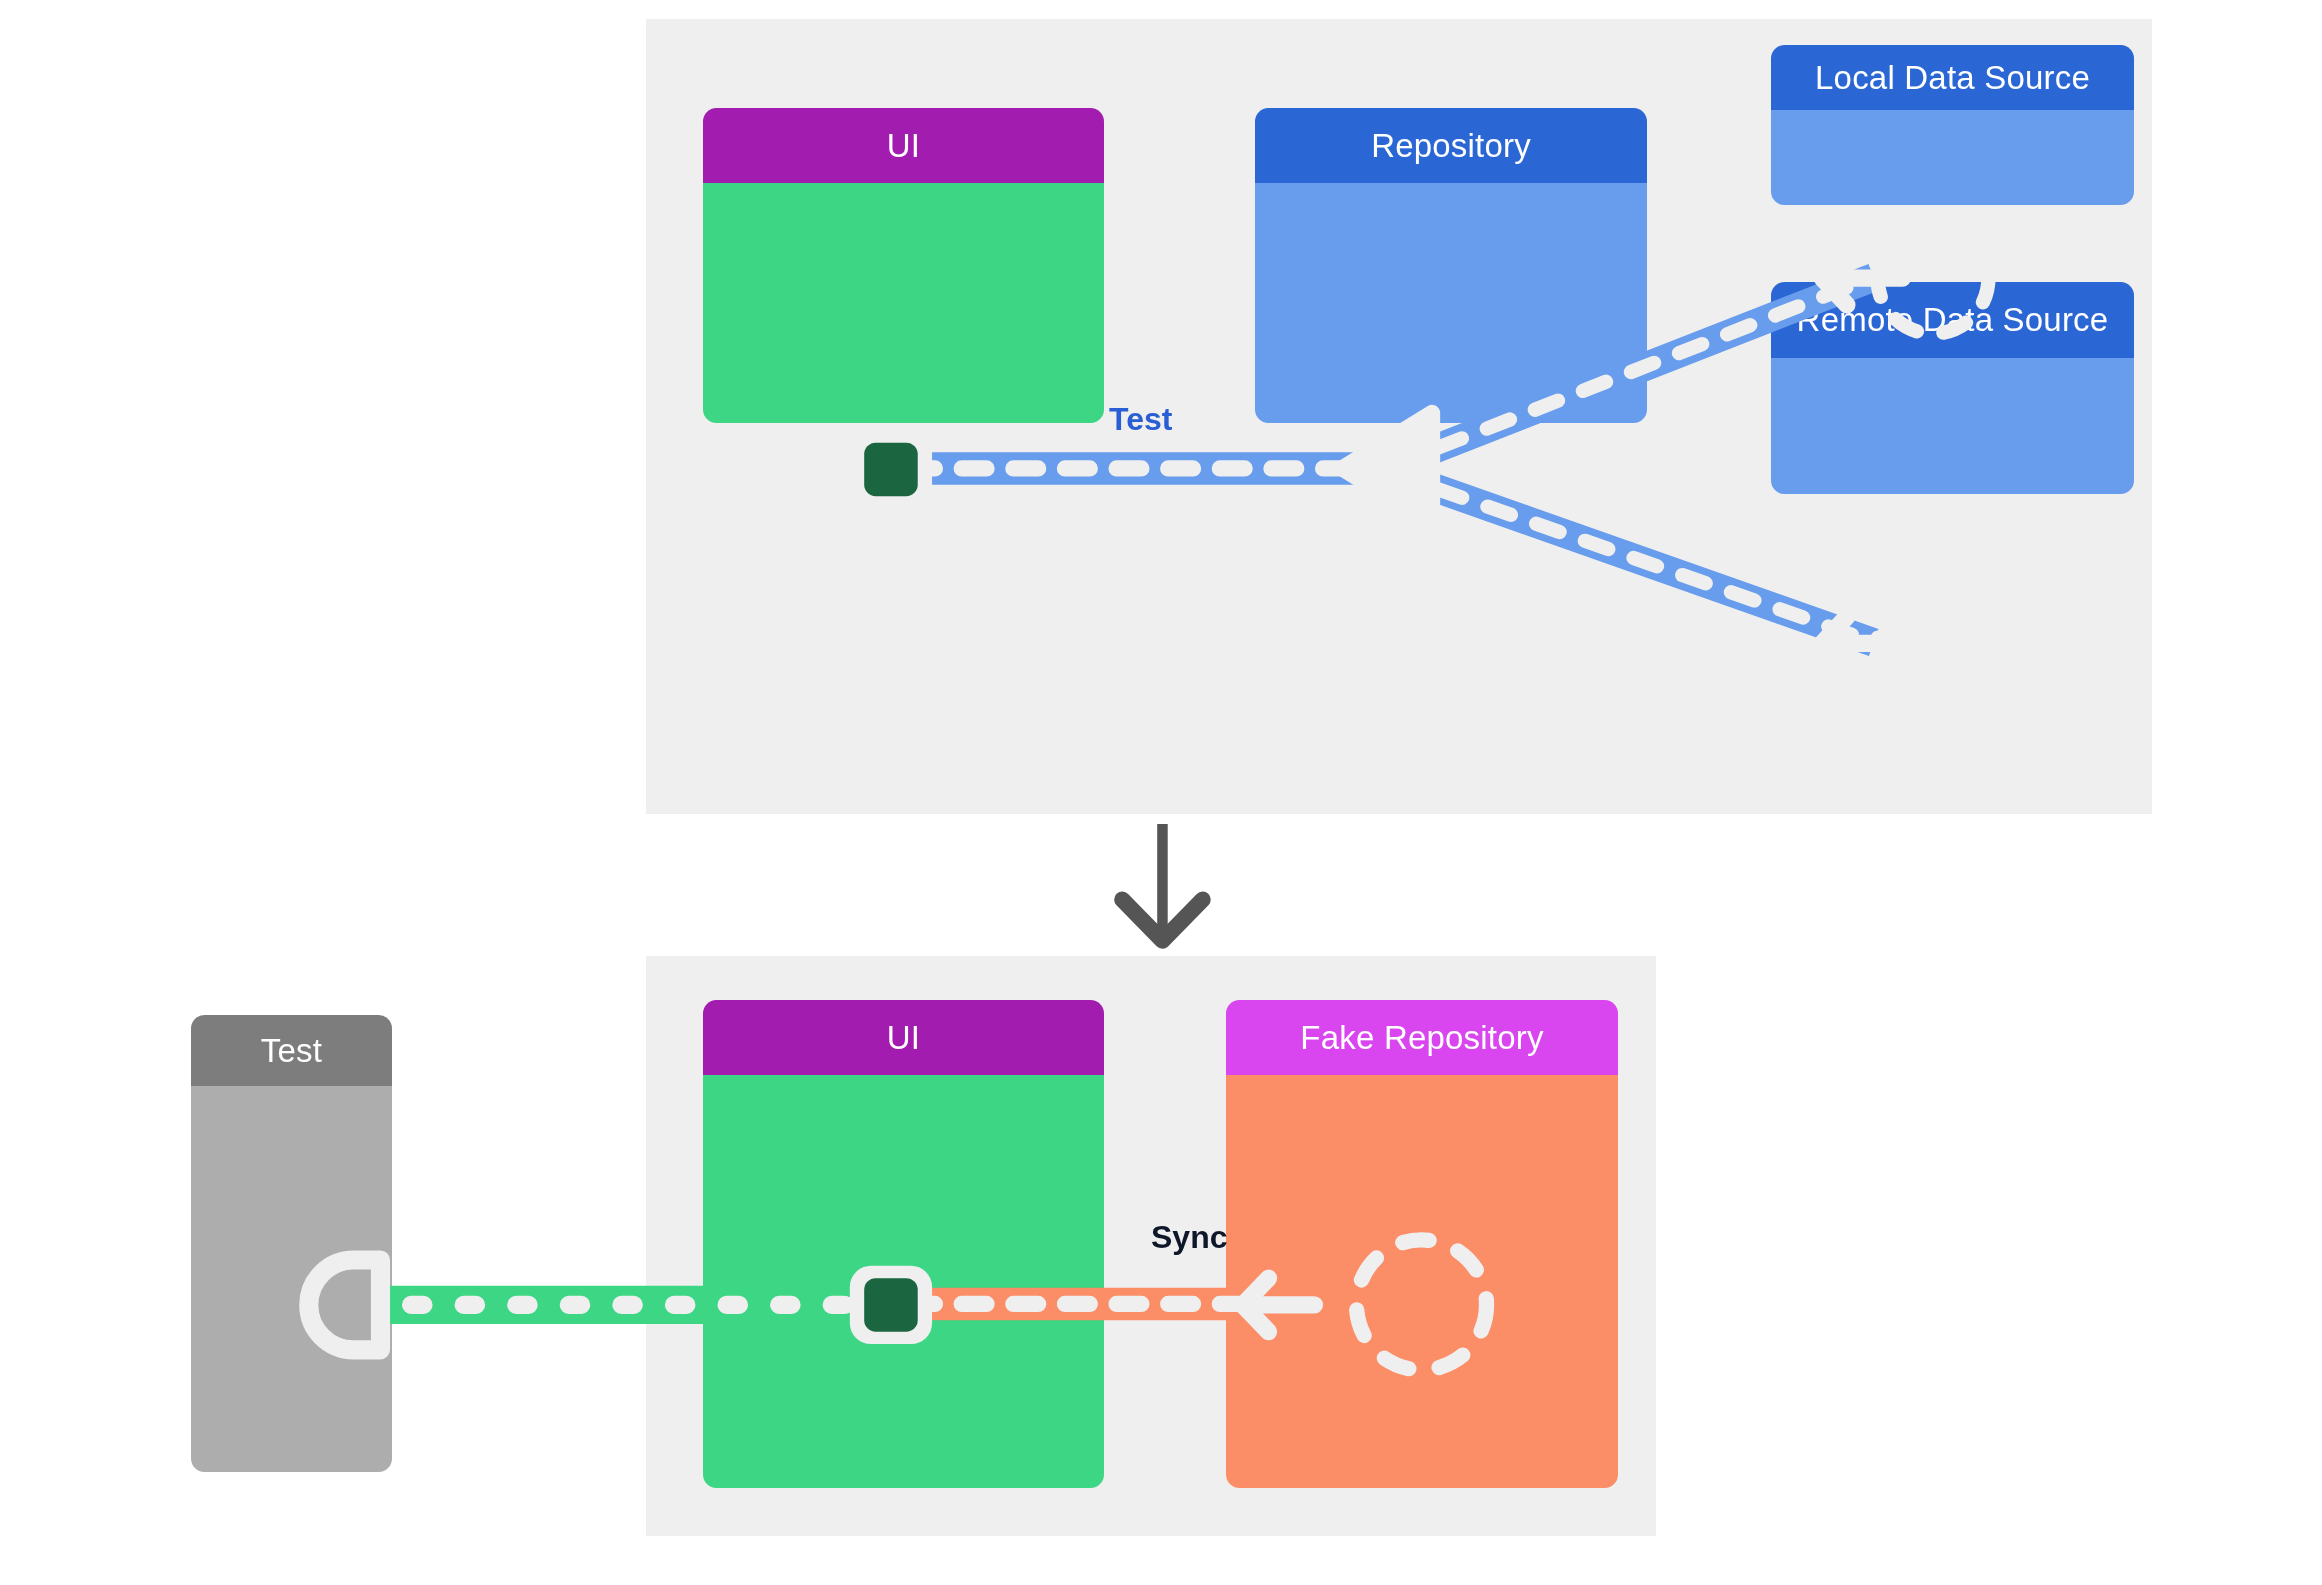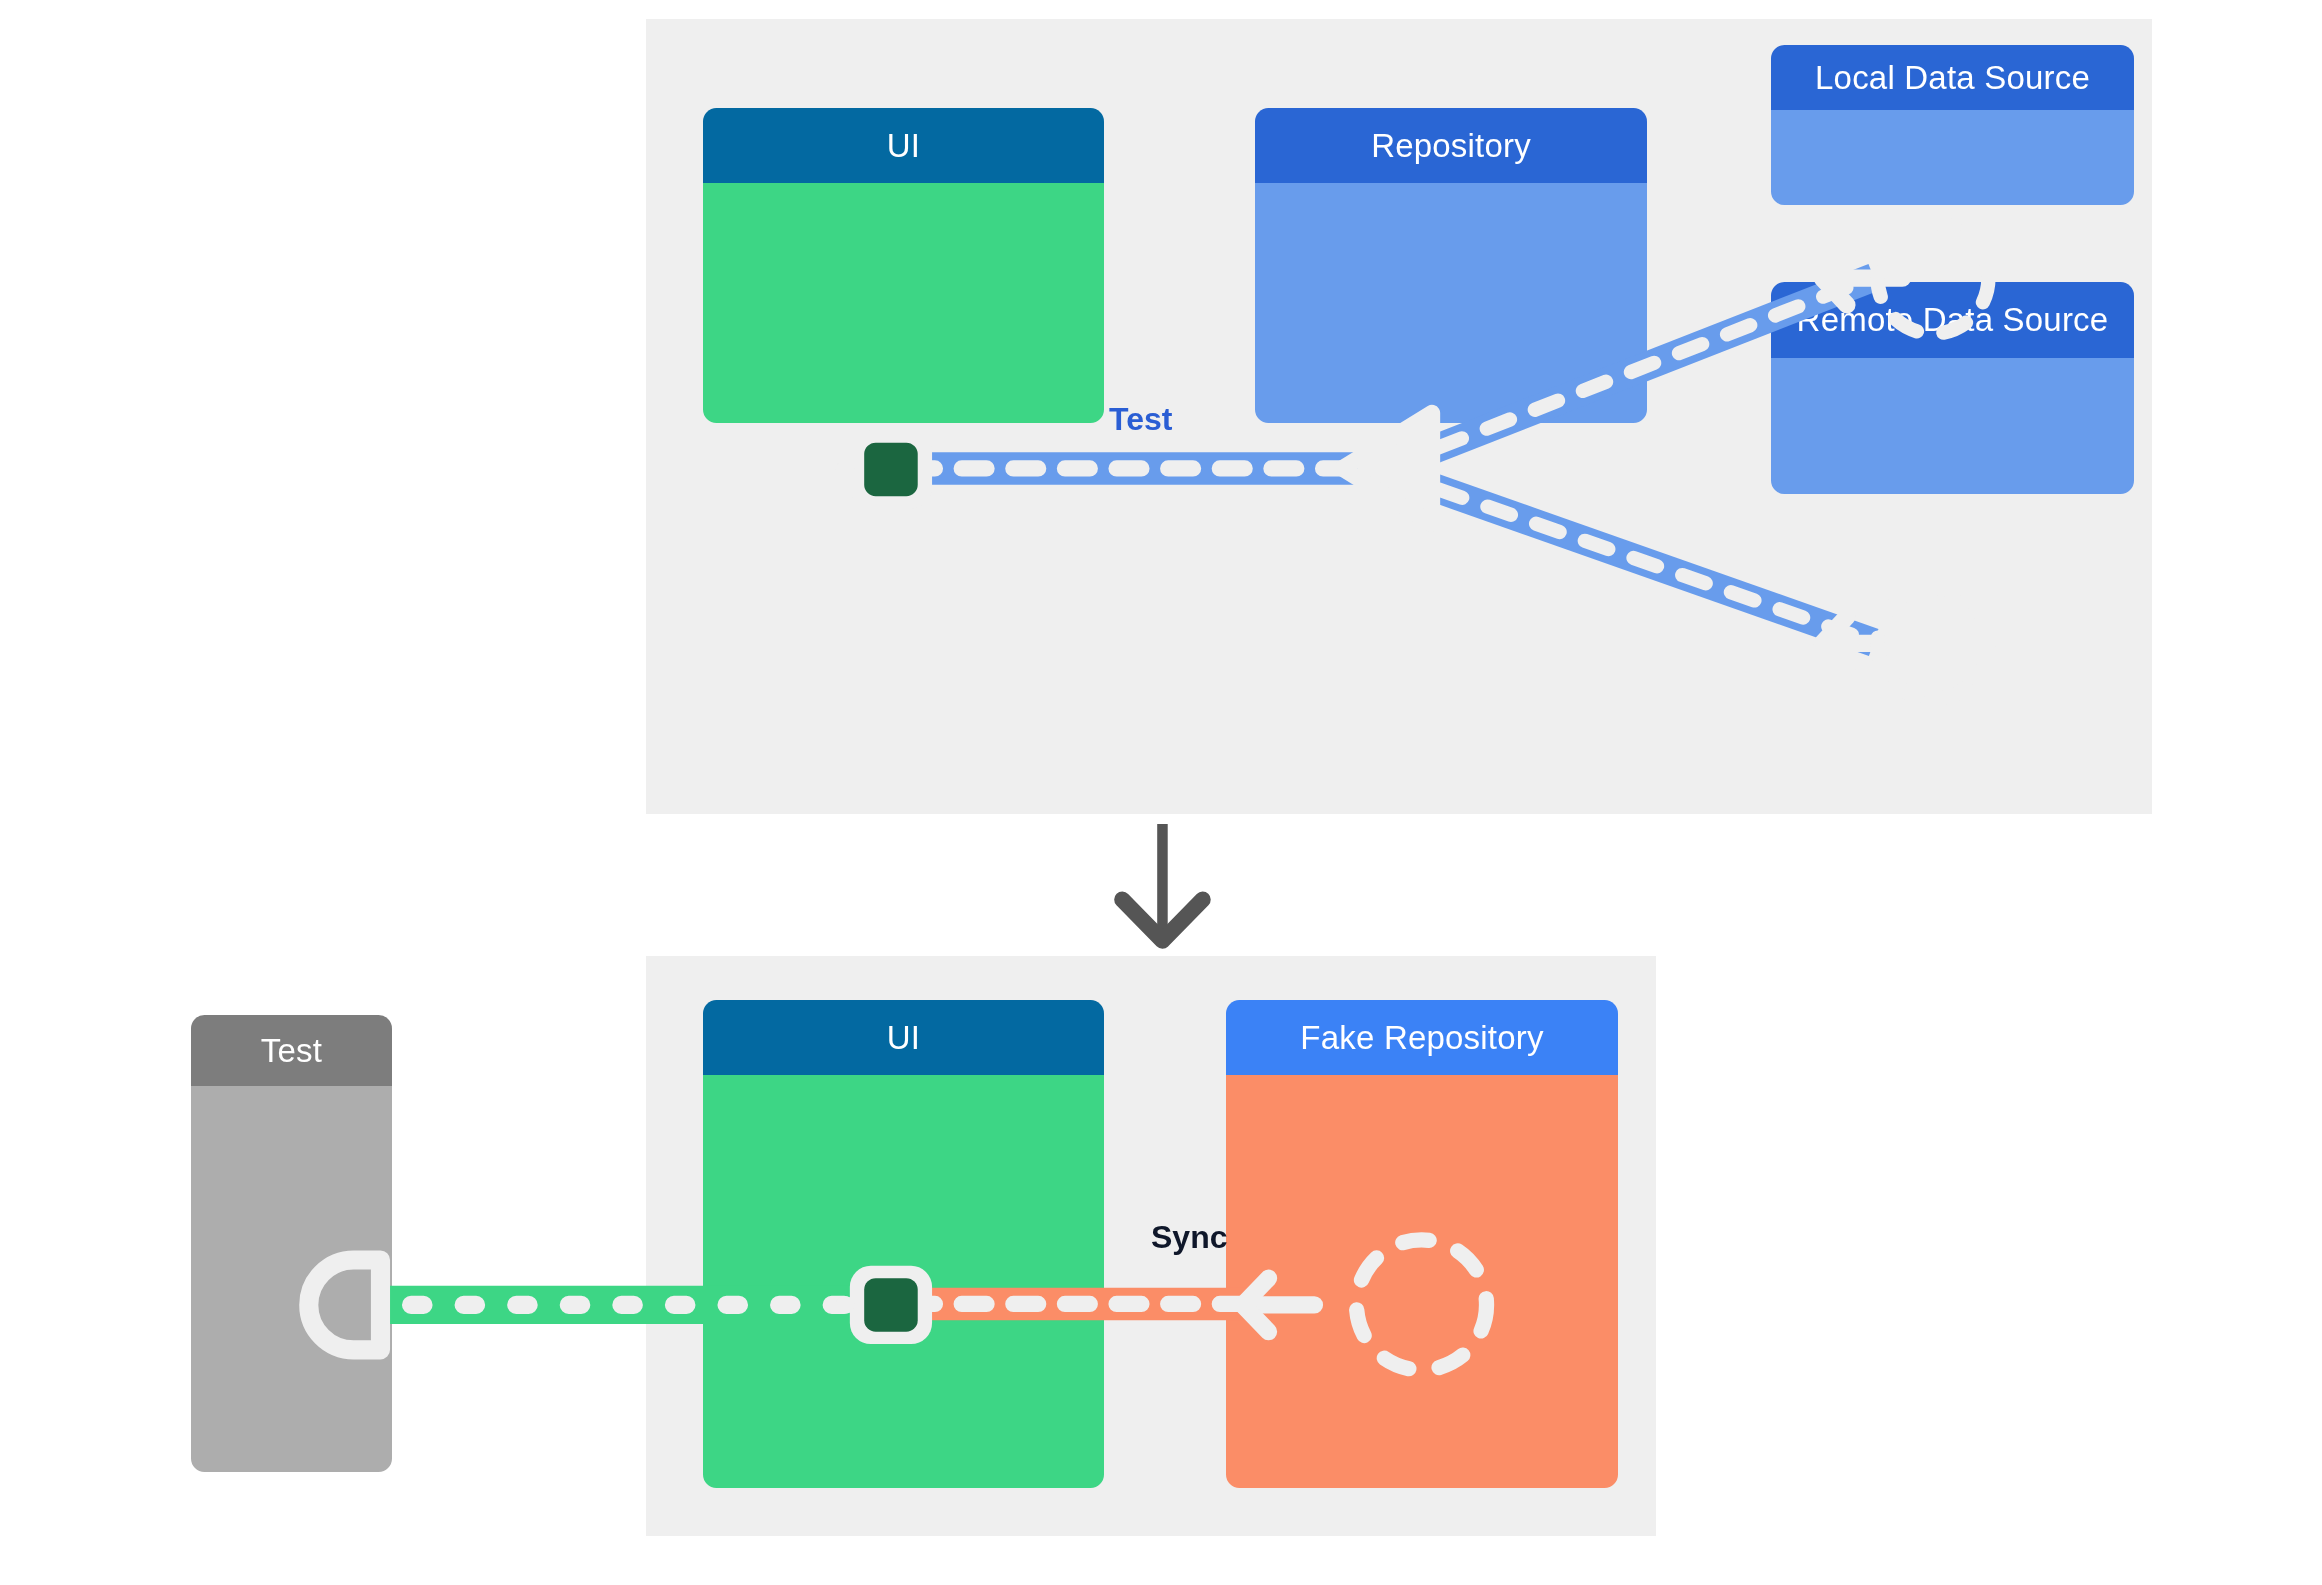--- a/index.html
+++ b/index.html
@@ -50,25 +50,25 @@
     letter-spacing: 0.2px;
     padding: 0 9.6px;
     box-sizing: border-box;
   }
   .card-body {
     flex: 1 1 auto;
     position: relative;
   }
 
   
-  .c-green  .card-header { background: #0369a1; }
+  .c-green  .card-header { background: #a21caf; }
   .c-green  .card-body   { background: #3dd685; }
   .c-blue   .card-header { background: #2a66d4; }
   .c-blue   .card-body   { background: #689cec; }
-  .c-orange .card-header { background: #3b82f6; }
+  .c-orange .card-header { background: #d946ef; }
   .c-orange .card-body   { background: #fb8d67; }
   .c-grey   .card-header { background: #7d7d7d; }
   .c-grey   .card-body   { background: #adadad; }
 
   
   #card-ui-prod   { left: 703px;  top: 108px;  width: 401px; height: 315px; }
   #card-repo      { left: 1226px; top: 108px;  width: 392px; height: 315px; margin-left: 29px; }
   #card-local-ds  { left: 1771px; top: 45px;   width: 363px; height: 160px; }
   #card-remote-ds { left: 1771px; top: 282px;  width: 363px; height: 212px; }
   #card-test      { left: 191px;  top: 1015px; width: 201px; height: 457px; }

